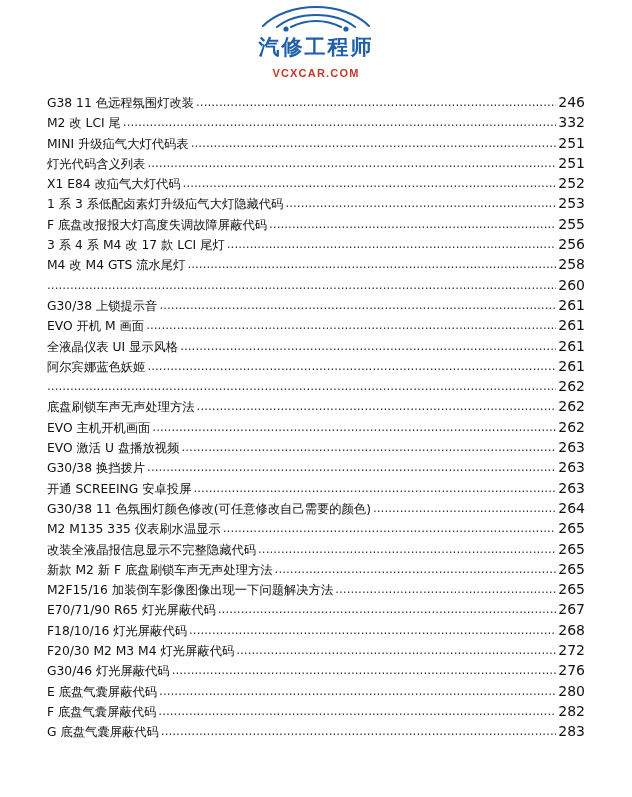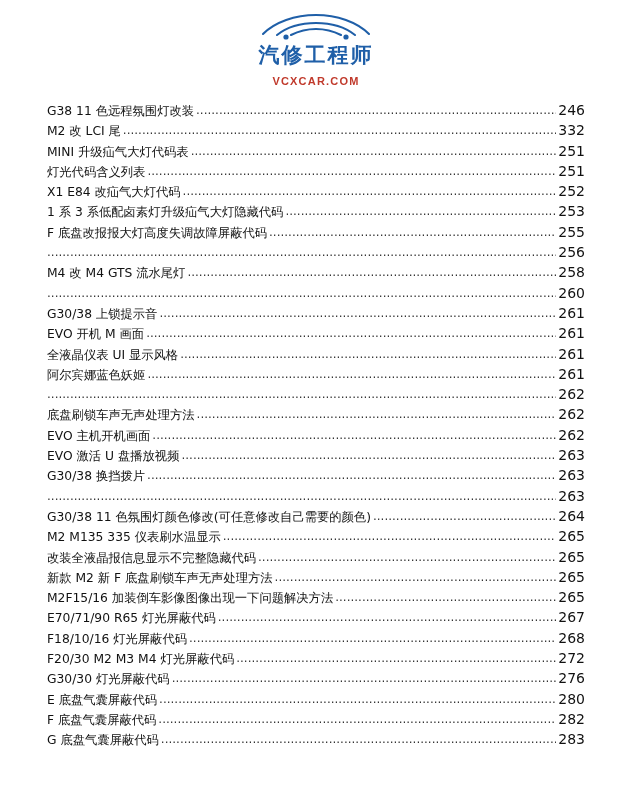--- a/index.html
+++ b/index.html
@@ -16,21 +16,20 @@
   }
   .page {
     position: relative;
     width: 632px;
     height: 797px;
     box-sizing: border-box;
   }
   
   .logo-block {
     width: 100%;
-    padding-top: 8px;
     display: flex;
     flex-direction: column;
     align-items: center;
     justify-content: flex-start;
   }
   .logo-mark {
     width: 118px;
     height: 34px;
     position: relative;
     margin-bottom: 1px;
@@ -52,21 +51,21 @@
     color: #c0392b;
     font-weight: bold;
     line-height: 14px;
     margin-top: 7px;
     font-family: "Liberation Sans", sans-serif;
   }
   
   .toc {
     position: absolute;
     left: 47px;
-    top: 100px;
+    top: 92px;
     width: 538px;
   }
   .toc-row {
     display: flex;
     align-items: baseline;
     font-size: 12.3px;
     line-height: 20.3px;
     height: 20.3px;
     color: #111;
     white-space: nowrap;
@@ -147,20 +146,21 @@
         <span class="toc-title">1 系 3 系低配卤素灯升级疝气大灯隐藏代码</span>
         <span class="toc-dots">...............................................................................................................................................................................</span>
         <span class="toc-page">253</span>
       </div>
       <div class="toc-row">
         <span class="toc-title">F 底盘改报报大灯高度失调故障屏蔽代码</span>
         <span class="toc-dots">...............................................................................................................................................................................</span>
         <span class="toc-page">255</span>
       </div>
       <div class="toc-row">
+        <span class="toc-title">3 系 4 系 M4 改 17 款 LCI 尾灯</span>
         <span class="toc-dots">...............................................................................................................................................................................</span>
         <span class="toc-page">256</span>
       </div>
       <div class="toc-row">
         <span class="toc-title">M4 改 M4 GTS 流水尾灯</span>
         <span class="toc-dots">...............................................................................................................................................................................</span>
         <span class="toc-page">258</span>
       </div>
       <div class="toc-row">
         <span class="toc-dots">...............................................................................................................................................................................</span>
@@ -204,20 +204,21 @@
         <span class="toc-title">EVO 激活 U 盘播放视频</span>
         <span class="toc-dots">...............................................................................................................................................................................</span>
         <span class="toc-page">263</span>
       </div>
       <div class="toc-row">
         <span class="toc-title">G30/38 换挡拨片</span>
         <span class="toc-dots">...............................................................................................................................................................................</span>
         <span class="toc-page">263</span>
       </div>
       <div class="toc-row">
+        <span class="toc-title">开通 SCREEING 安卓投屏</span>
         <span class="toc-dots">...............................................................................................................................................................................</span>
         <span class="toc-page">263</span>
       </div>
       <div class="toc-row">
         <span class="toc-title">G30/38  11 色氛围灯颜色修改(可任意修改自己需要的颜色)</span>
         <span class="toc-dots">...............................................................................................................................................................................</span>
         <span class="toc-page">264</span>
       </div>
       <div class="toc-row">
         <span class="toc-title">M2  M135  335 仪表刷水温显示</span>
@@ -248,21 +249,21 @@
         <span class="toc-title">F18/10/16 灯光屏蔽代码</span>
         <span class="toc-dots">...............................................................................................................................................................................</span>
         <span class="toc-page">268</span>
       </div>
       <div class="toc-row">
         <span class="toc-title">F20/30  M2  M3  M4 灯光屏蔽代码</span>
         <span class="toc-dots">...............................................................................................................................................................................</span>
         <span class="toc-page">272</span>
       </div>
       <div class="toc-row">
-        <span class="toc-title">G30/30 灯光屏蔽代码</span>
+        <span class="toc-title">G30/46 灯光屏蔽代码</span>
         <span class="toc-dots">...............................................................................................................................................................................</span>
         <span class="toc-page">276</span>
       </div>
       <div class="toc-row">
         <span class="toc-title">E 底盘气囊屏蔽代码</span>
         <span class="toc-dots">...............................................................................................................................................................................</span>
         <span class="toc-page">280</span>
       </div>
       <div class="toc-row">
         <span class="toc-title">F 底盘气囊屏蔽代码</span>

